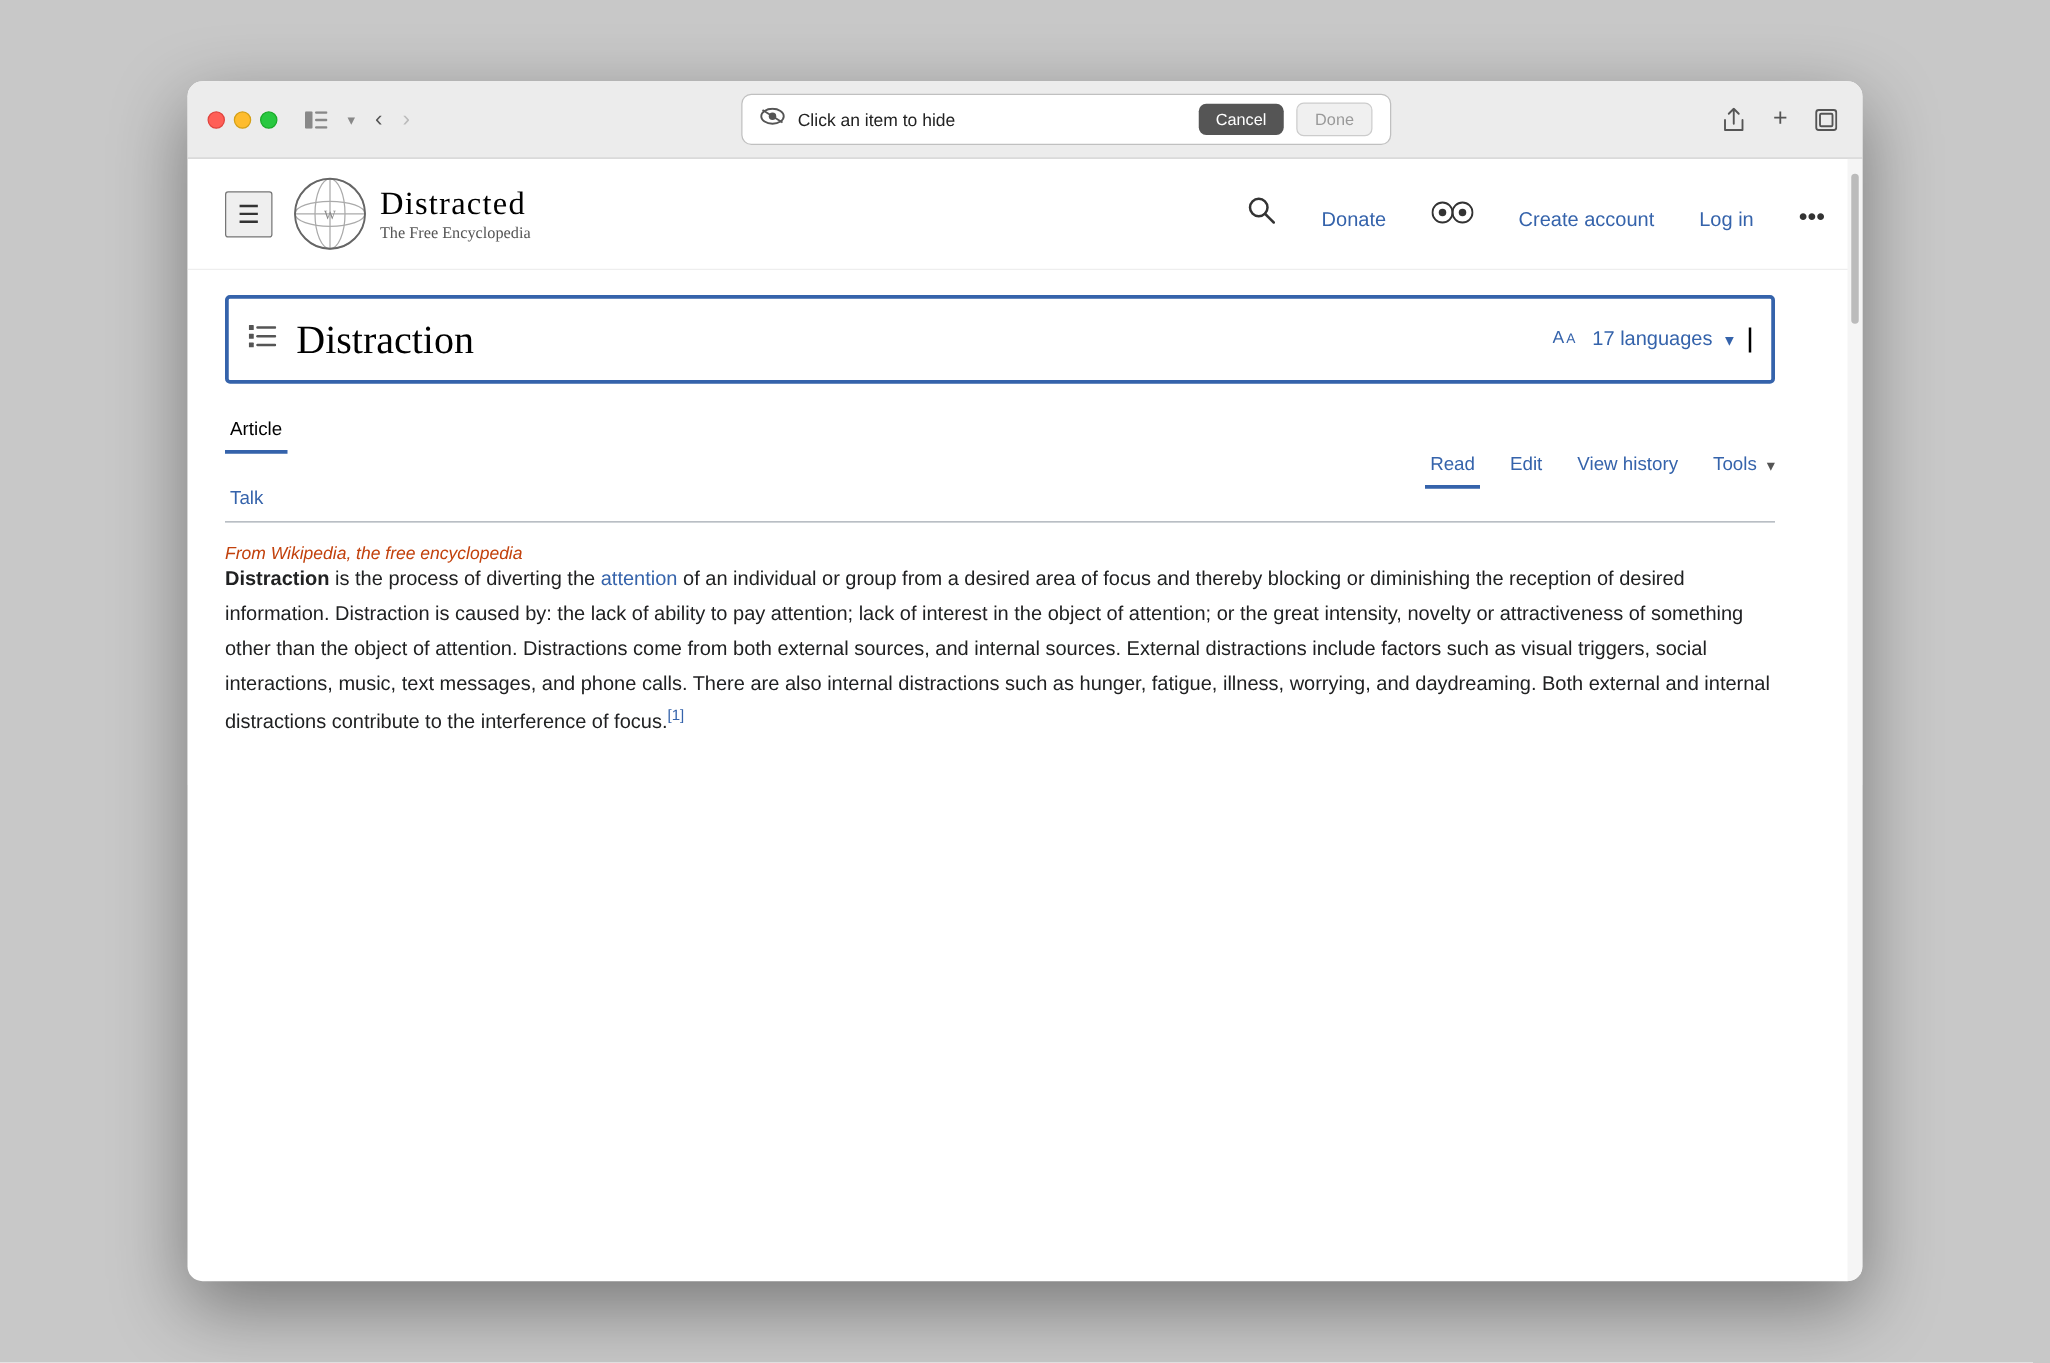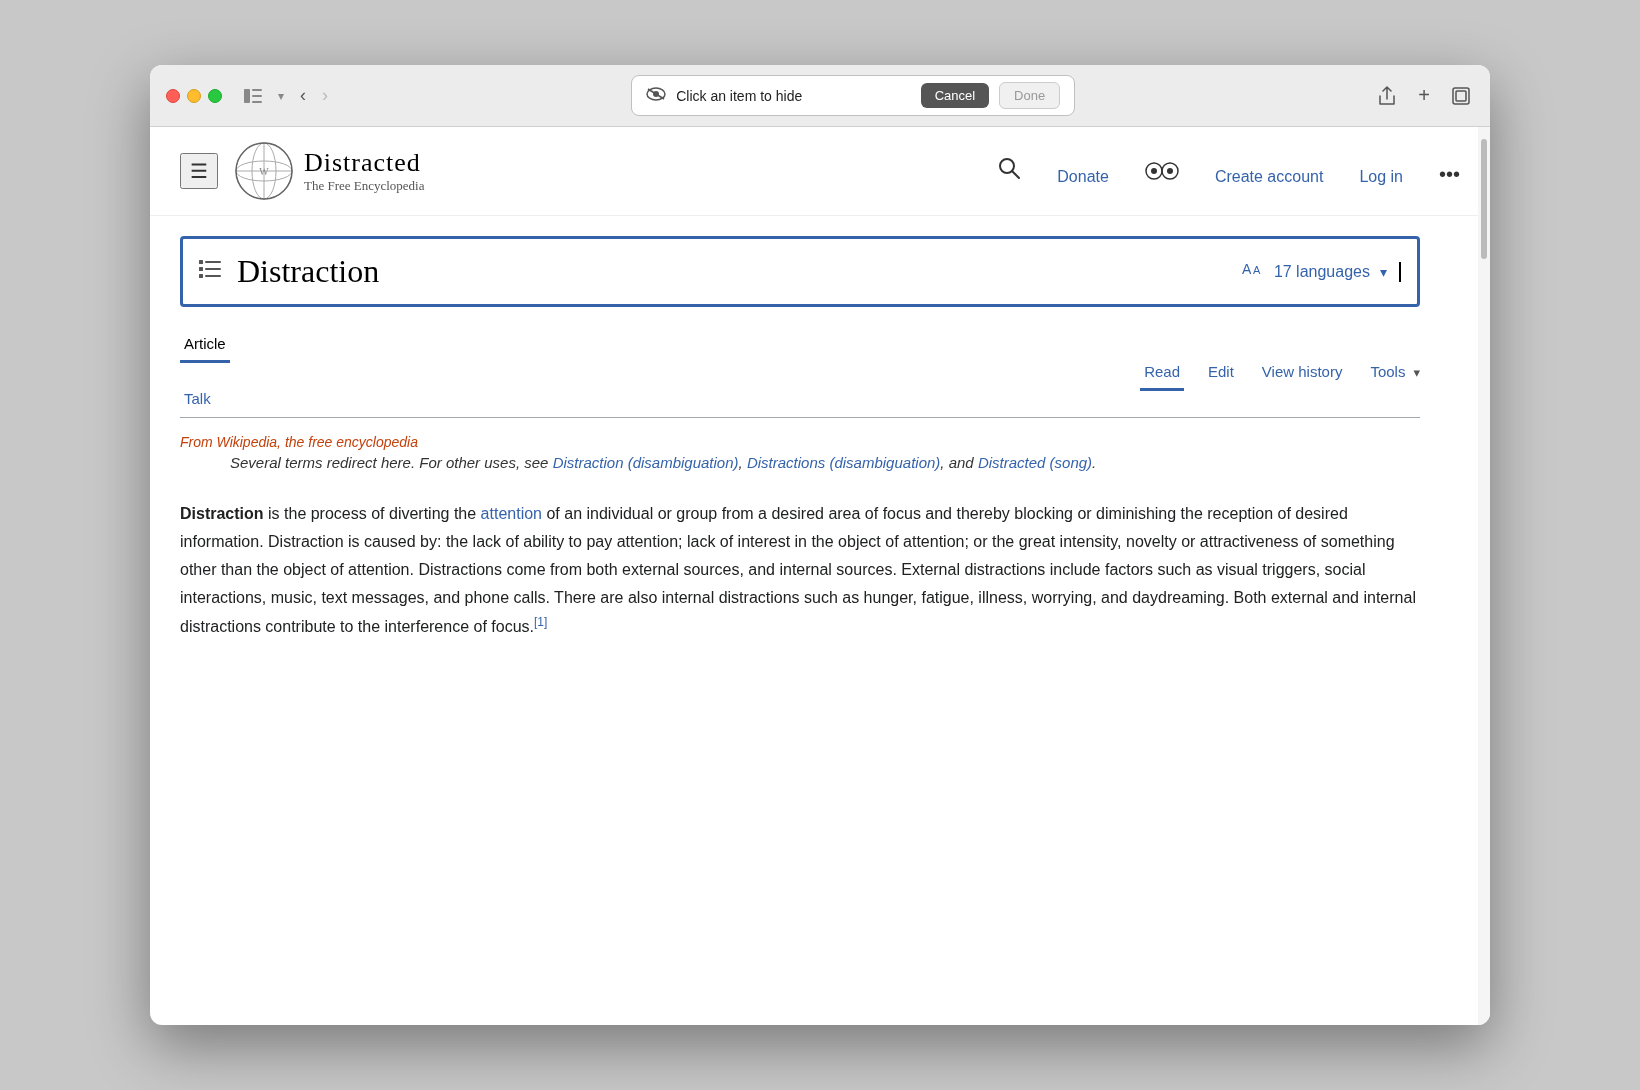--- a/index.html
+++ b/index.html
@@ -83,21 +83,21 @@
       display: flex;
       align-items: center;
       justify-content: center;
     }
 
     .address-bar {
       background: #ffffff;
       border: 1px solid #c0c0c0;
       border-radius: 8px;
       padding: 6px 14px;
-      width: 444px;
+      width: 520px;
       display: flex;
       align-items: center;
       gap: 10px;
       font-size: 14px;
       color: #333;
     }
 
     .hide-icon {
       font-size: 16px;
       color: #555;
@@ -585,26 +585,20 @@
             <a class="tab">View history</a>
             <div class="tools-tab">
               <a class="tab">Tools</a>
               <span style="color:#555; font-size:13px;">▾</span>
             </div>
           </div>
         </div>
 
         <p class="article-source">From Wikipedia, the free encyclopedia</p>
 
-        <div class="article-hatnote">
-          <span>Several terms redirect here. For other uses, see</span>
-          <a style="color: rgb(53, 99, 171); text-decoration: none;"> Distraction (disambiguation)</a><span>,</span>
-          <a style="color: rgb(53, 99, 171); text-decoration: none;"> Distractions (disambiguation)</a><span>, and</span>
-          <a style="color: rgb(53, 99, 171); text-decoration: none;"> Distracted (song)</a><span>.</span>
-        </div>
 
         <div class="article-body">
           <p>
             <strong>Distraction</strong>
             <span> is the process of diverting the </span>
             <a style="color: rgb(53, 99, 171); text-decoration: none; margin-top: 24px;">attention</a>
             <span> of an individual or group from a desired area of focus and thereby blocking or diminishing the reception of desired information. Distraction is caused by: the lack of ability to pay attention; lack of interest in the object of attention; or the great intensity, novelty or attractiveness of something other than the object of attention. Distractions come from both external sources, and internal sources. External distractions include factors such as visual triggers, social interactions, music, text messages, and phone calls. There are also internal distractions such as hunger, fatigue, illness, worrying, and daydreaming. Both external and internal distractions contribute to the interference of focus.</span><a class="ref-link">[1]</a>
           </p>
         </div>
 

